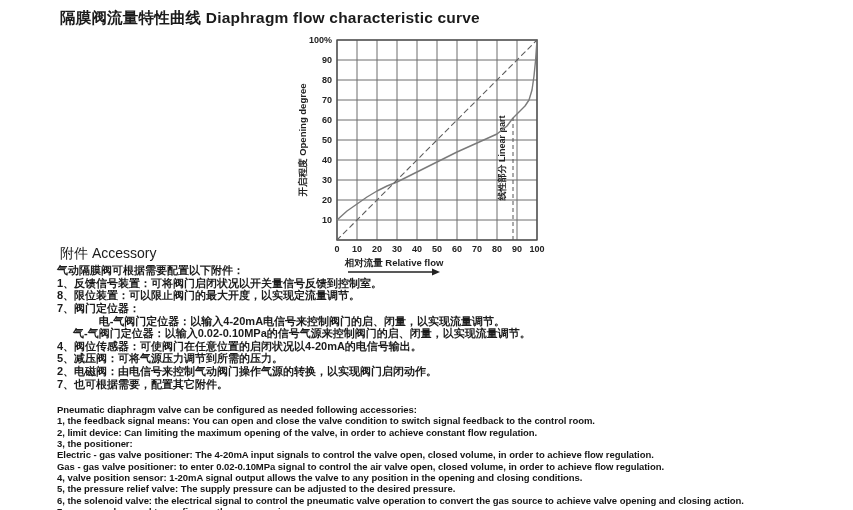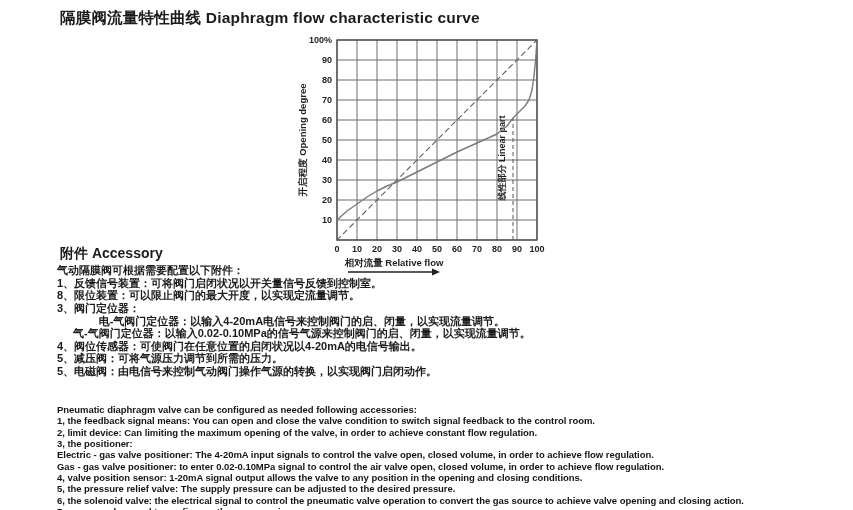--- a/index.html
+++ b/index.html
@@ -8,21 +8,21 @@
     background:#ffffff;color:#1b1b1b;
     font-family:"Liberation Sans","DejaVu Sans",sans-serif;
   }
   .page-title{
     position:absolute;left:60px;top:8px;
     font-size:15.5px;font-weight:bold;letter-spacing:.2px;white-space:nowrap;text-align:center;
   }
   .chart-wrap{position:absolute;left:282px;top:30px;width:300px;height:255px;}
   .accessory-heading{
     position:absolute;left:60px;top:245px;
-    font-size:14px;font-weight:bold;white-space:nowrap;
+    font-size:14px;font-weight:normal;white-space:nowrap;
   }
   .zh-block{
     position:absolute;left:57px;top:264px;
     font-size:11px;font-weight:bold;line-height:12.65px;white-space:nowrap;
   }
   .zh-line{height:12.65px;}
   .zh-line.indent{padding-left:16px;text-align:center;}
   .en-block{
     position:absolute;left:57px;top:404px;
     font-size:9.5px;font-weight:bold;line-height:11.35px;
@@ -91,26 +91,27 @@
       <path d="M150 238.5 L158 242 L150 245.5 Z" fill="#222"></path>
     </svg>
 </div>
 
 <div class="accessory-heading">附件 Accessory</div>
 
 <div class="zh-block">
   <div class="zh-line">气动隔膜阀可根据需要配置以下附件：</div>
   <div class="zh-line">1、反馈信号装置：可将阀门启闭状况以开关量信号反馈到控制室。</div>
   <div class="zh-line">8、限位装置：可以限止阀门的最大开度，以实现定流量调节。</div>
-  <div class="zh-line">3、阀门定位器：</div>
+  <div class="zh-line">7、阀门定位器：</div>
   <div class="zh-line indent">电-气阀门定位器：以输入4-20mA电信号来控制阀门的启、闭量，以实现流量调节。</div>
   <div class="zh-line indent">气-气阀门定位器：以输入0.02-0.10MPa的信号气源来控制阀门的启、闭量，以实现流量调节。</div>
   <div class="zh-line">4、阀位传感器：可使阀门在任意位置的启闭状况以4-20mA的电信号输出。</div>
   <div class="zh-line">5、减压阀：可将气源压力调节到所需的压力。</div>
-  <div class="zh-line">5、电磁阀：由电信号来控制气动阀门操作气源的转换，以实现阀门启闭动作。</div>
+  <div class="zh-line">2、电磁阀：由电信号来控制气动阀门操作气源的转换，以实现阀门启闭动作。</div>
+  <div class="zh-line">7、也可根据需要，配置其它附件。</div>
 </div>
 
 <div class="en-block">
   <div class="en-line">Pneumatic diaphragm valve can be configured as needed following accessories:</div>
   <div class="en-line">1, the feedback signal means: You can open and close the valve condition to switch signal feedback to the control room.</div>
   <div class="en-line">2, limit device: Can limiting the maximum opening of the valve, in order to achieve constant flow regulation.</div>
   <div class="en-line">3, the positioner:</div>
   <div class="en-line">Electric - gas valve positioner: The 4-20mA input signals to control the valve open, closed volume, in order to achieve flow regulation.</div>
   <div class="en-line">Gas - gas valve positioner: to enter 0.02-0.10MPa signal to control the air valve open, closed volume, in order to achieve flow regulation.</div>
   <div class="en-line">4, valve position sensor: 1-20mA signal output allows the valve to any position in the opening and closing conditions.</div>

